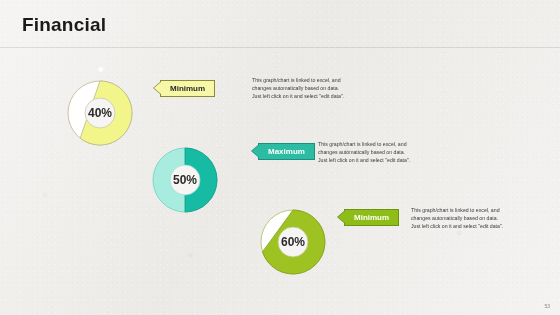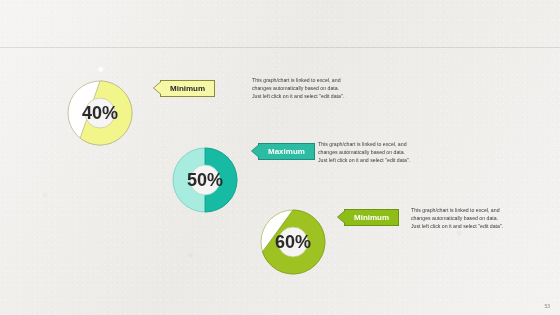--- a/index.html
+++ b/index.html
@@ -42,21 +42,21 @@
     font-size:5px;color:#8a8a8a;
   }
 
   
   .row{position:absolute;}
   .donut{position:absolute;width:70px;height:70px;}
   .donut svg{display:block;}
   .donut .pct{
     position:absolute;left:0;top:0;width:70px;height:70px;
     display:flex;align-items:center;justify-content:center;
-    font-size:18px;font-weight:bold;color:#2b2b2b;
+    font-size:12px;font-weight:bold;color:#2b2b2b;
   }
 
   
   .tag{
     position:absolute;
     display:flex;align-items:center;justify-content:flex-start;
     height:15px;padding:0 9px;
     border:1px solid #6e6e6e;
     background:#ffffff;
     font-size:8px;font-weight:bold;color:#2b2b2b;
@@ -83,20 +83,21 @@
     width:128px;
   }
   .note div{white-space:nowrap;}
 </style>
 </head>
 <body>
 
 <div class="slide">
   <div class="grain"></div>
 
+  <div class="title">Financial</div>
   <div class="title-rule"></div>
 
   <div class="row" style="left:0;top:0;">
     <div class="donut" style="left:65px;top:78px;">
       <svg width="70" height="70" viewBox="0 0 70 70">
         <circle cx="35" cy="35" r="32" fill="#ffffff" stroke="#b9b98a" stroke-width="0.8"></circle>
         <path d="M35 3 A32 32 0 1 1 15.18 60.14 Z" fill="#f2f58a" stroke="#b9b98a" stroke-width="0.8"></path>
         <circle cx="35" cy="35" r="15" fill="#f6f5f3" stroke="#c9c9a8" stroke-width="0.8"></circle>
       </svg>
       <div class="pct">40%</div>
@@ -106,21 +107,21 @@
       <span>Minimum</span>
     </div>
     <div class="note" style="left:252px;top:76px;">
       <div>This graph/chart is linked to excel, and</div>
       <div>changes automatically based on data.</div>
       <div>Just left click on it and select "edit data".</div>
     </div>
   </div>
 
   <div class="row" style="left:0;top:0;">
-    <div class="donut" style="left:170px;top:145px;text-align:right;">
+    <div class="donut" style="left:150px;top:145px;text-align:right;">
       <svg width="70" height="70" viewBox="0 0 70 70">
         <circle cx="35" cy="35" r="32" fill="#a8ece0" stroke="#6fcfbd" stroke-width="0.8"></circle>
         <path d="M35 3 A32 32 0 0 1 35 67 Z" fill="#17bba4" stroke="#0f9b87" stroke-width="0.8"></path>
         <circle cx="35" cy="35" r="15" fill="#f6f5f3" stroke="#9fded2" stroke-width="0.8"></circle>
       </svg>
       <div class="pct">50%</div>
     </div>
     <div class="tag teal" style="left:258px;top:143px;">
       <span class="pointer"></span>
       <span>Maximum</span>

